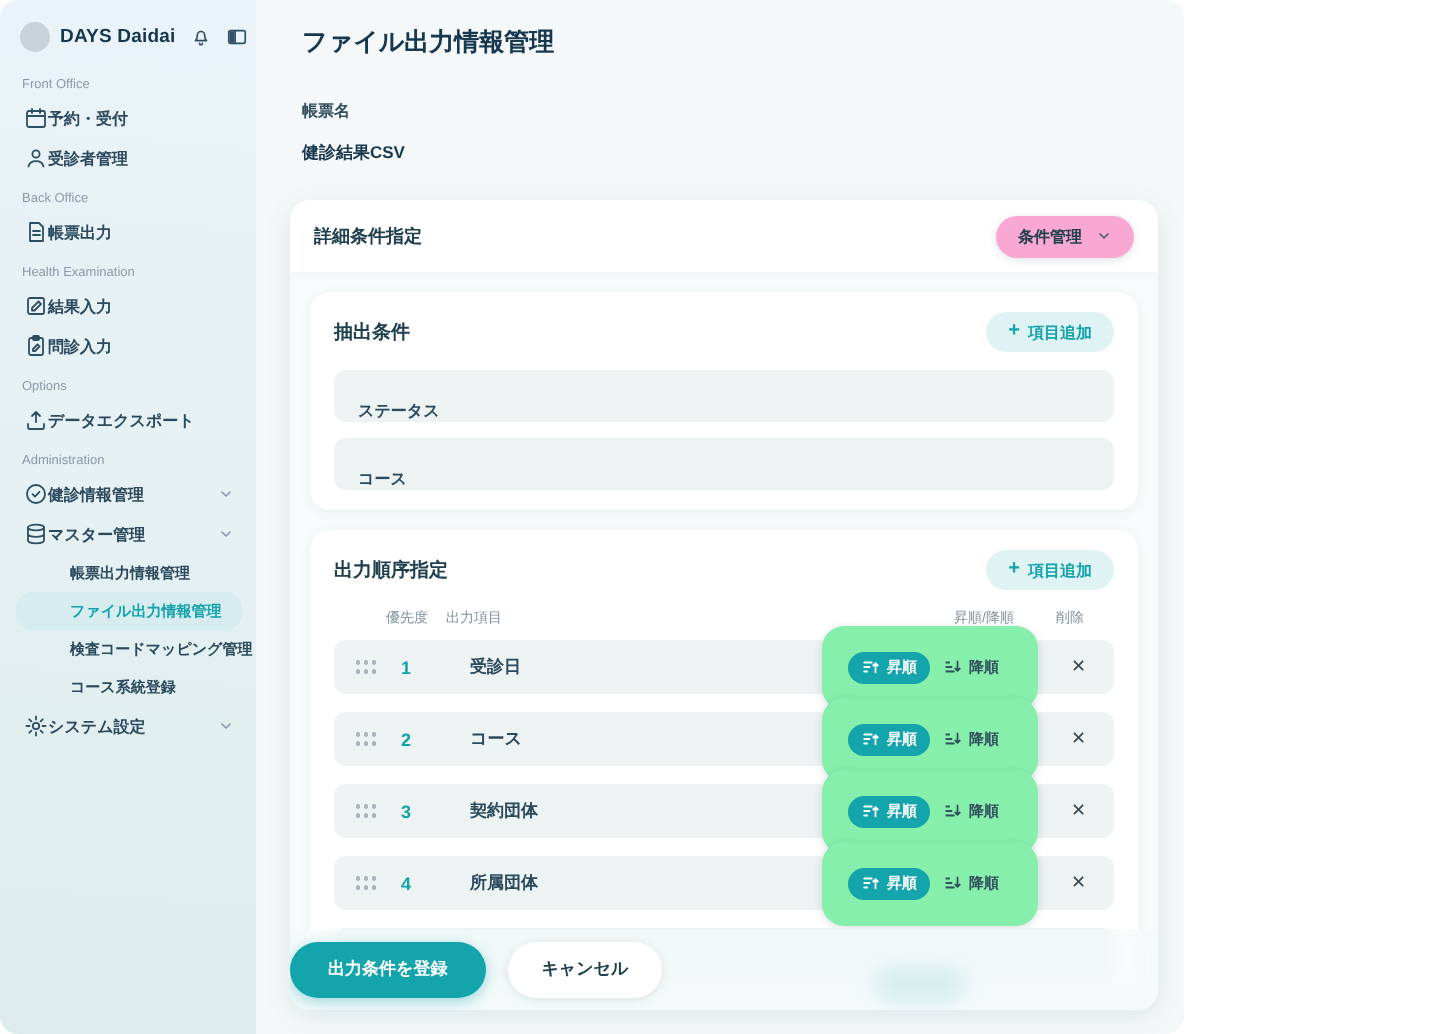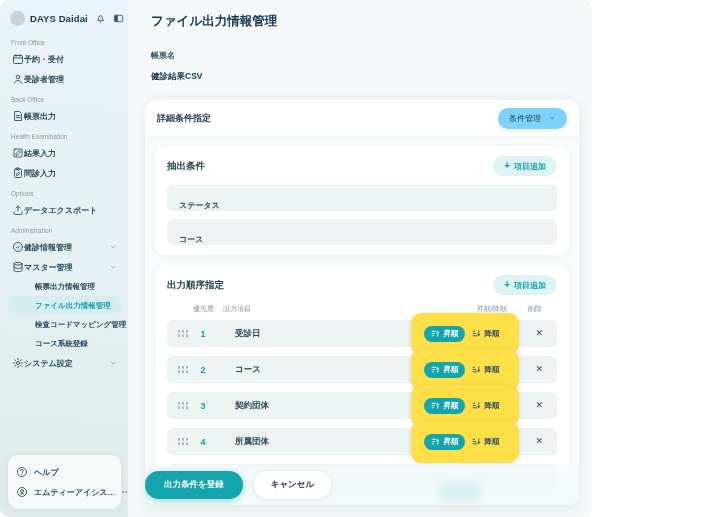--- a/index.html
+++ b/index.html
@@ -52,22 +52,22 @@
     background:#f8fbfb; border-radius:10px; box-shadow:0 3px 14px rgba(40,85,95,.10);
     display:flex; flex-direction:column; overflow:hidden;
   }
   .panel-head {
     flex:none; height:36px; background:#fff; border-radius:10px 10px 0 0;
     display:flex; align-items:center; justify-content:space-between; padding:0 12px;
     box-shadow:0 1px 3px rgba(40,85,95,.05); position:relative; z-index:2;
   }
   .panel-title { font-size:9px; font-weight:bold; color:#21404f; }
   .manage-btn {
-    display:flex; align-items:center; gap:7px; background:#7dd3fc; border:none; cursor:pointer;
-    border-radius:13px; padding:5px 11px; font-size:8px; font-weight:normal; color:#21404f;
+    display:flex; align-items:center; gap:7px; background:#f9a8d4; border:none; cursor:pointer;
+    border-radius:13px; padding:5px 11px; font-size:8px; font-weight:bold; color:#21404f;
     box-shadow:0 1px 5px rgba(30,70,80,.14); font-family:inherit;text-align:right;
   }
   .manage-btn .chev { margin-left:0; color:#44606f; }
   .panel-body { flex:1; padding:10px; display:flex; flex-direction:column; gap:10px; overflow:hidden; position:relative; }
   .card { background:#fff; border-radius:10px; box-shadow:0 1px 6px rgba(45,90,100,.07); padding:10px 12px; }
   .card-head { display:flex; align-items:center; justify-content:space-between; margin-bottom:9px; }
   .card-title { font-size:9.5px; font-weight:bold; color:#21404f; }
   .add-btn {
     display:flex; align-items:center; gap:4px; background:#e0f3f4; color:#12a3ab;
     border:none; cursor:pointer; border-radius:12px; padding:4.5px 11px;
@@ -90,21 +90,21 @@
     display:flex; align-items:center; padding:0 10px; margin-bottom:9px;
   }
   .dots {
     width:11px; height:9px; flex:none; cursor:grab;
     background-image:radial-gradient(#a9b6bf 1px, transparent 1.2px);
     background-size:4px 4.5px; background-position:0 0;
   }
   .prio { width:14px; text-align:center; margin-left:8px; font-size:9px; font-weight:bold; color:#12a3ab; flex:none; }
   .row-label { margin-left:25px; font-size:8.5px; font-weight:bold; color:#2b4a5e; }
   .sort-group {
-    margin-left:auto; display:flex; align-items:flex-start; background:#fde047; border-radius:11px;
+    margin-left:auto; display:flex; align-items:flex-start; background:#86efac; border-radius:11px;
     padding:13px; box-shadow:0 1px 4px rgba(30,70,80,.15);
   }
   .seg {
     display:flex; align-items:center; gap:3px; border:none; cursor:pointer; font-family:inherit;
     border-radius:9px; padding:3px 7px; font-size:7.5px; font-weight:bold; background:transparent; color:#33505f;
   }
   .seg.active { background:#14a4ac; color:#fff; }
   .seg .si { width:9px; height:9px; }
   .close-btn { margin-left:16px; margin-right:4px; border:none; background:none; cursor:pointer; font-size:9px; color:#394b56; line-height:1; }
   .peek-blob { position:absolute; right:96px; bottom:4px; width:46px; height:17px; border-radius:9px; background:#14a4ac; opacity:.45; filter:blur(2px); }
@@ -287,35 +287,20 @@
     <div class="nav-item">
       <svg class="ni" viewBox="0 0 24 24" fill="none" stroke="currentColor" stroke-width="1.8" stroke-linecap="round" stroke-linejoin="round">
           <use href="#i-gear"></use>
         </svg>
       <span>システム設定</span>
       <svg class="chev" viewBox="0 0 24 24" fill="none" stroke="currentColor" stroke-width="2.2" stroke-linecap="round" stroke-linejoin="round">
           <use href="#i-chev"></use>
         </svg>
     </div>
 
-    <div class="side-footer">
-      <div class="sf-row">
-        <svg class="ni" viewBox="0 0 24 24" fill="none" stroke="currentColor" stroke-width="1.8" stroke-linecap="round" stroke-linejoin="round">
-            <use href="#i-help"></use>
-          </svg>
-        <span>ヘルプ</span>
-      </div>
-      <div class="sf-row">
-        <svg class="ni" viewBox="0 0 24 24" fill="none" stroke="currentColor" stroke-width="1.8" stroke-linecap="round" stroke-linejoin="round">
-            <use href="#i-user-circle"></use>
-          </svg>
-        <span>エムティーアイシス…</span>
-        <span class="ellipsis">⋯</span>
-      </div>
-    </div>
   </nav>
 
   <main class="main">
     <h1 class="page-title">ファイル出力情報管理</h1>
     <div class="report-label">帳票名</div>
     <div class="report-value">健診結果CSV</div>
 
     <section class="panel">
       <header class="panel-head">
         <span class="panel-title">詳細条件指定</span>

